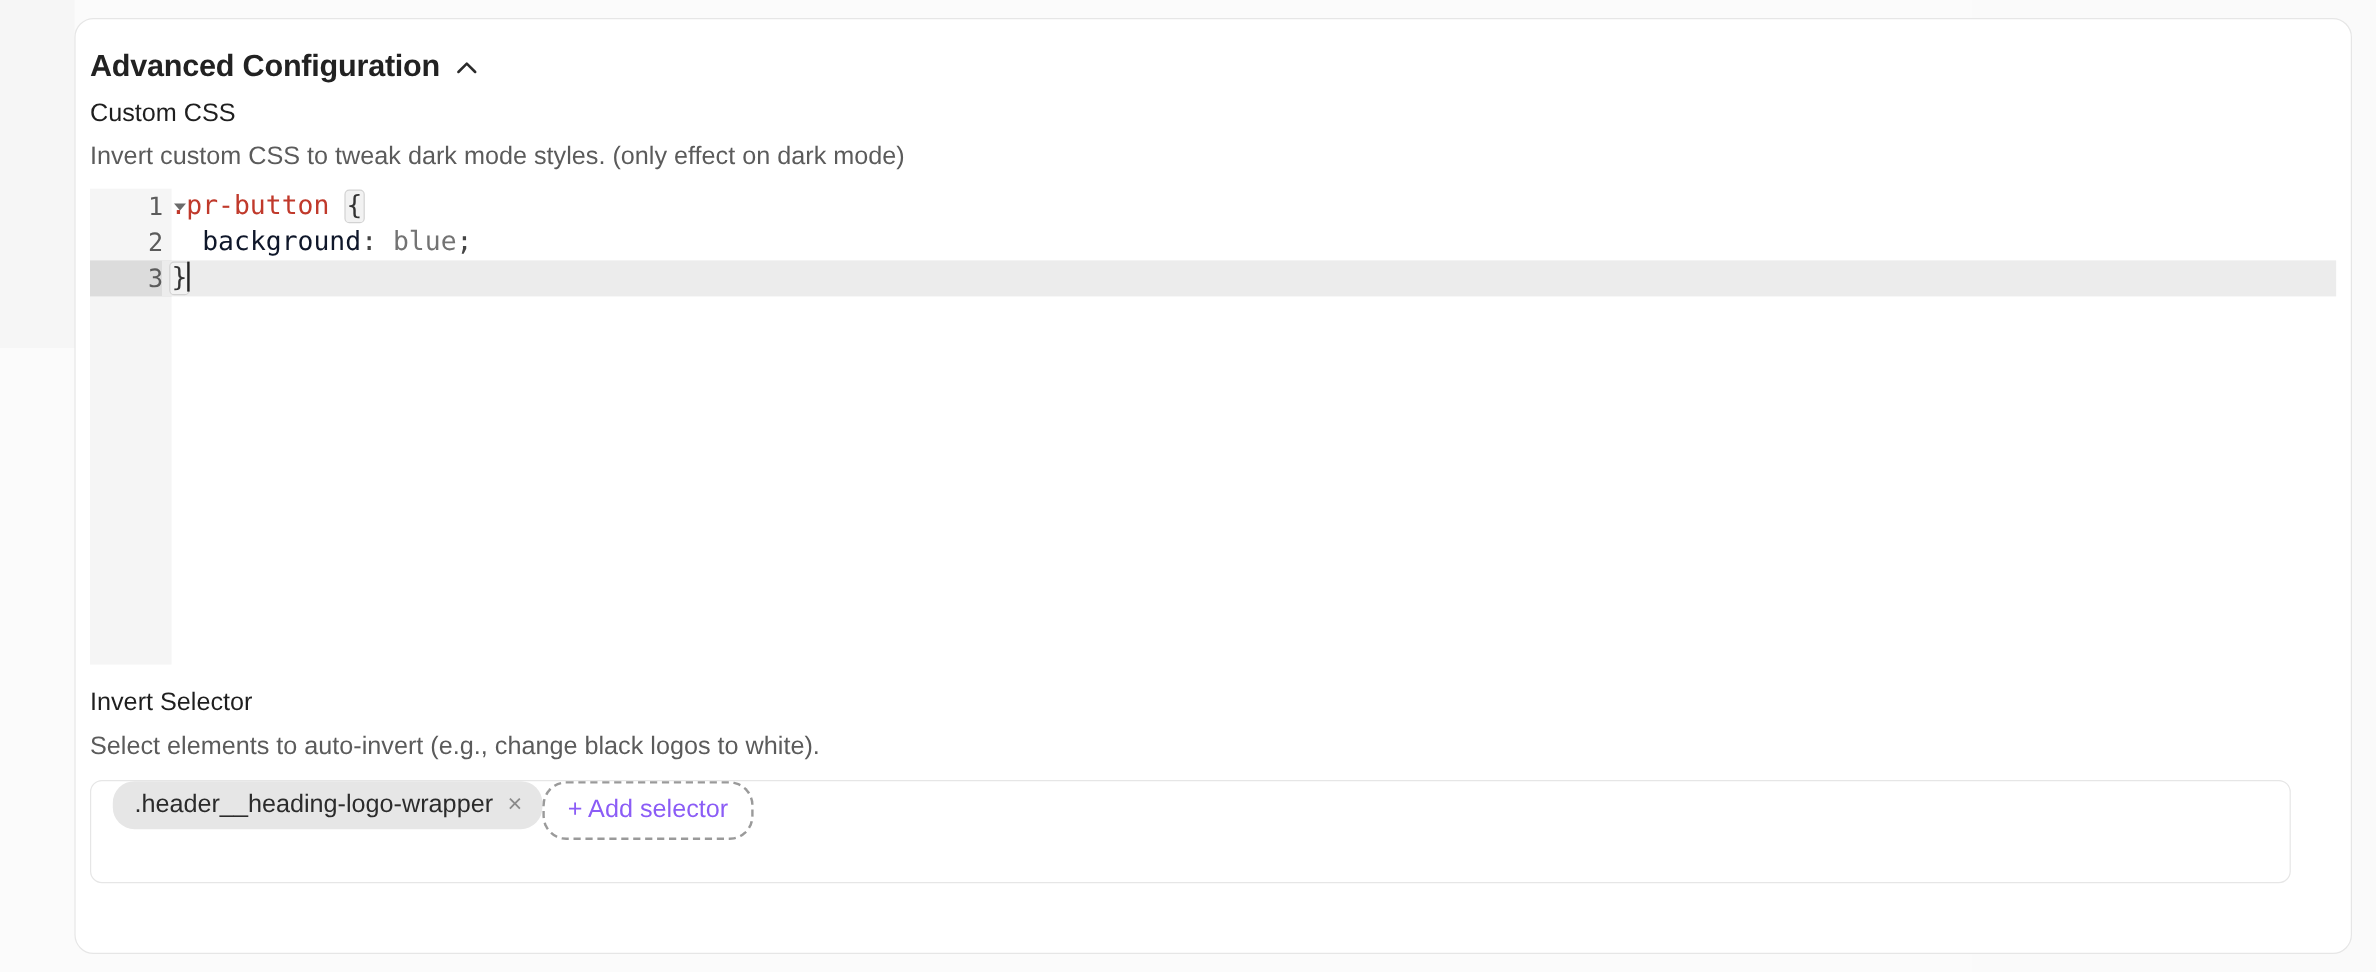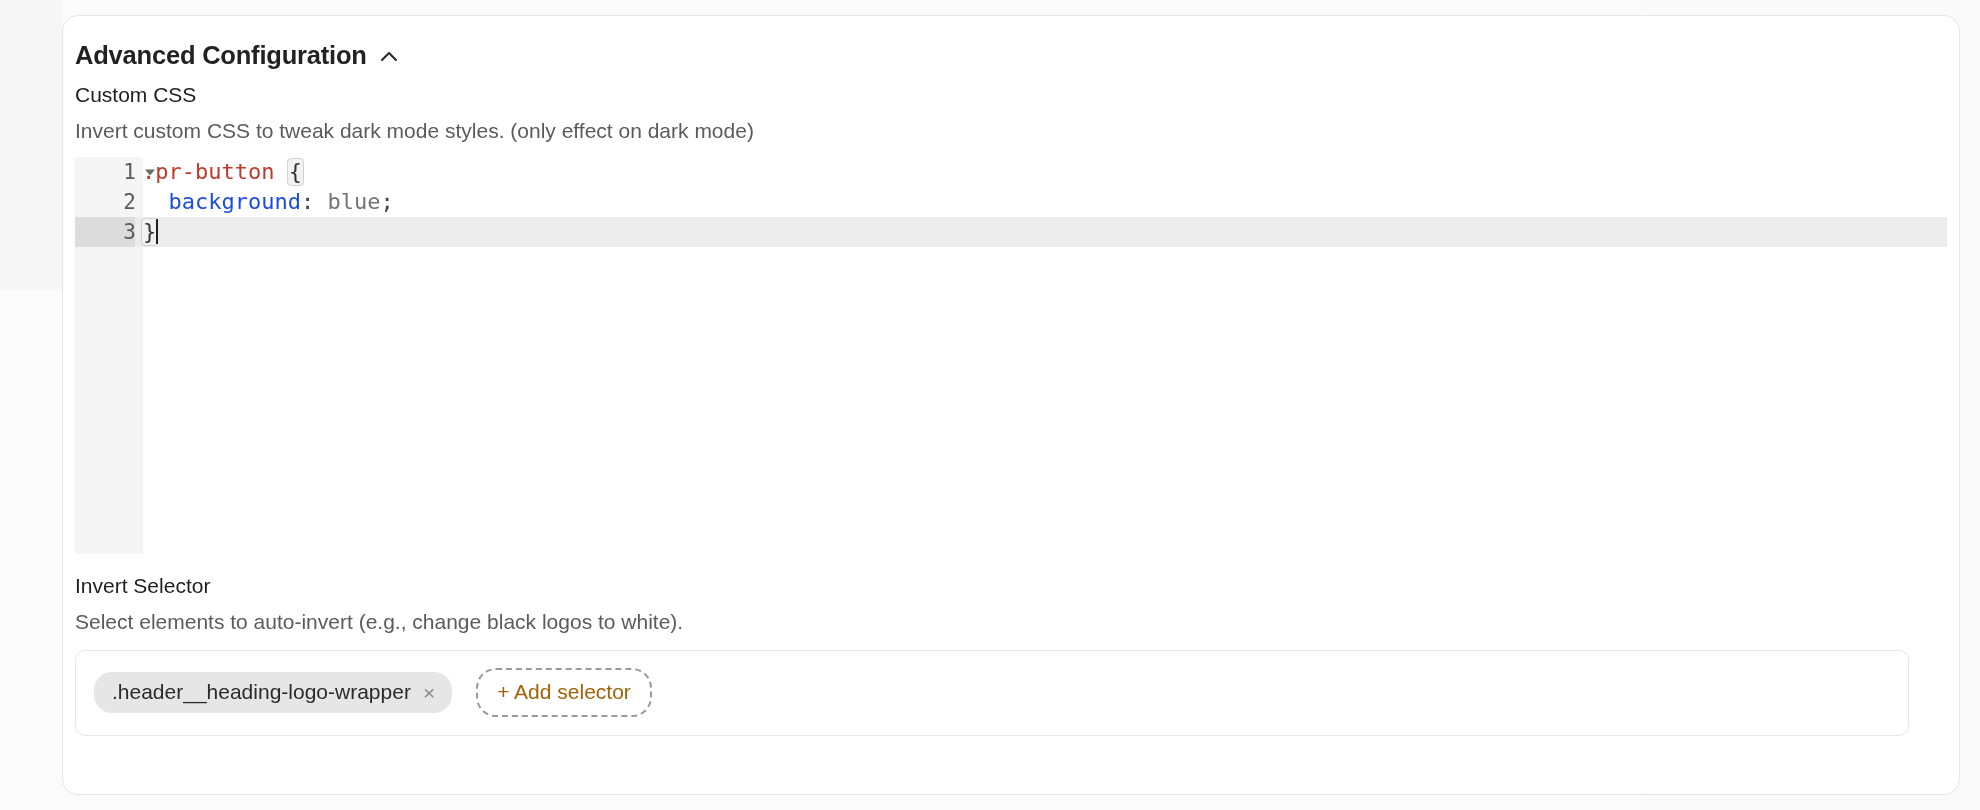--- a/index.html
+++ b/index.html
@@ -150,21 +150,21 @@
     line-height: 30px;
     padding-left: 7px;
     white-space: pre;
     color: #333333;
     box-sizing: border-box;
   }
   .code-line.active {
     background: #ececec;
   }
   .tok-selector { color: #c0392b; }
-  .tok-prop     { color: #1d4ed8; text-align: center; }
+  .tok-prop     { color: #0f172a; text-align: center; }
   .tok-value    { color: #737373; }
   .tok-punct    { color: #444444; }
   .bracket-match {
     display: inline-block;
     background: #f2f2f2;
     border: 1px solid #d2d2d2;
     border-radius: 4px;
     padding: 0 1px;
     margin: 0 -1px;
     line-height: 26px;
@@ -184,23 +184,23 @@
 
   .selector-box {
     margin-top: 13px;
     margin-left: 0;
     height: 86px;
     border: 1px solid #e6e6e6;
     border-radius: 10px;
     background: #ffffff;
     box-sizing: border-box;
     display: flex;
-    align-items: center;
+    align-items: flex-start;
     padding: 0 18px;
-    gap: 24px;
+    gap: 0;
     width: 1834px;
   }
 
   .chip {
     display: inline-flex;
     align-items: center;
     gap: 10px;
     background: #e6e6e6;
     border-radius: 18px;
     padding: 7px 15px 8px 18px;
@@ -220,21 +220,21 @@
   .add-selector-button {
     display: inline-flex;
     align-items: center;
     justify-content: center;
     border: 2px dashed #9a9a9a;
     border-radius: 20px;
     background: transparent;
     padding: 9px 19px 11px 19px;
     font-size: 21px;
     font-family: "Liberation Sans", sans-serif;
-    color: #a16207;
+    color: #8b5cf6;
     cursor: pointer;
     line-height: 1.2;
   }
 </style>
 </head>
 <body>
 
 <div id="root">
   <div class="bg-band"></div>
 

